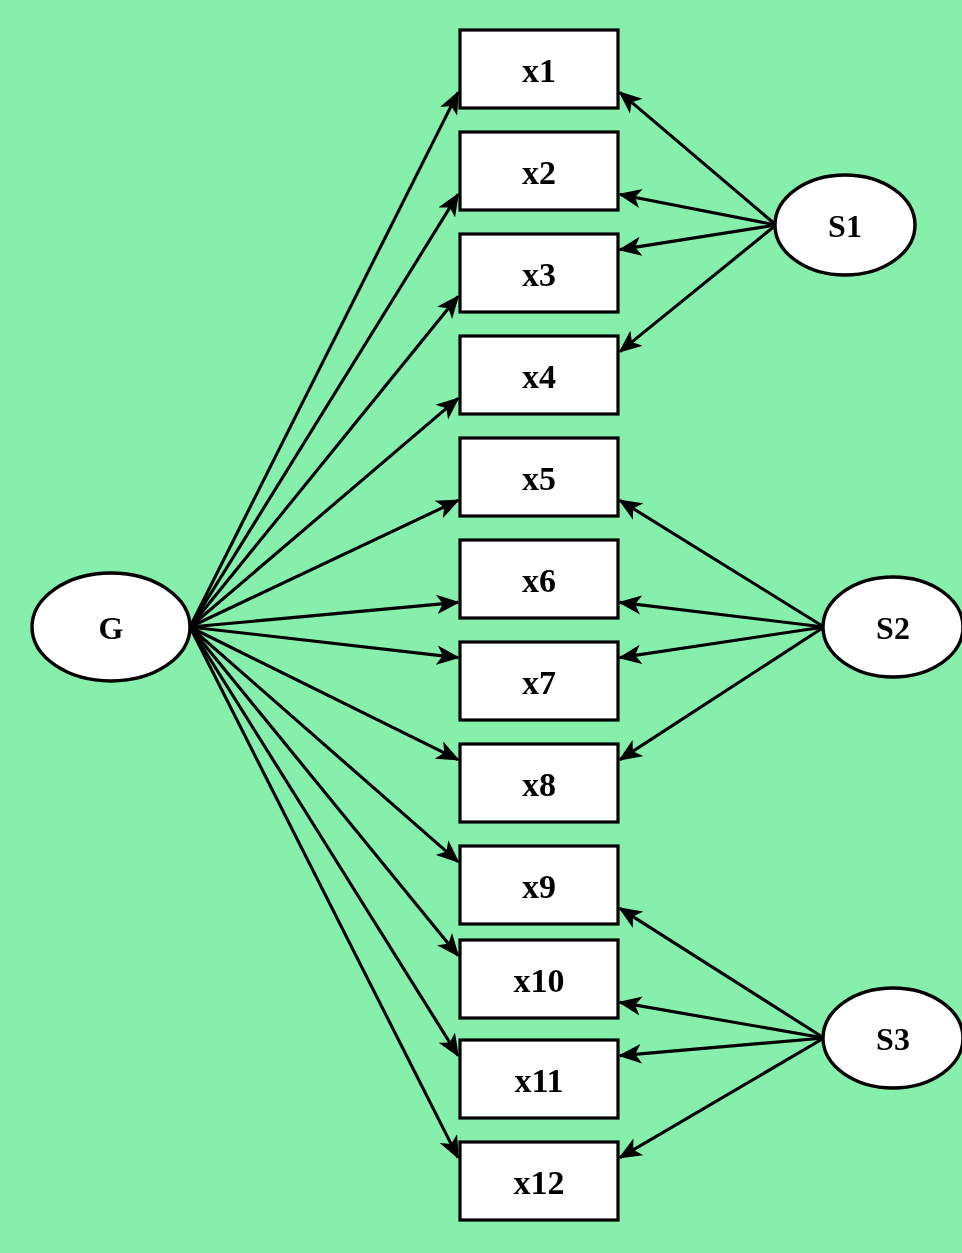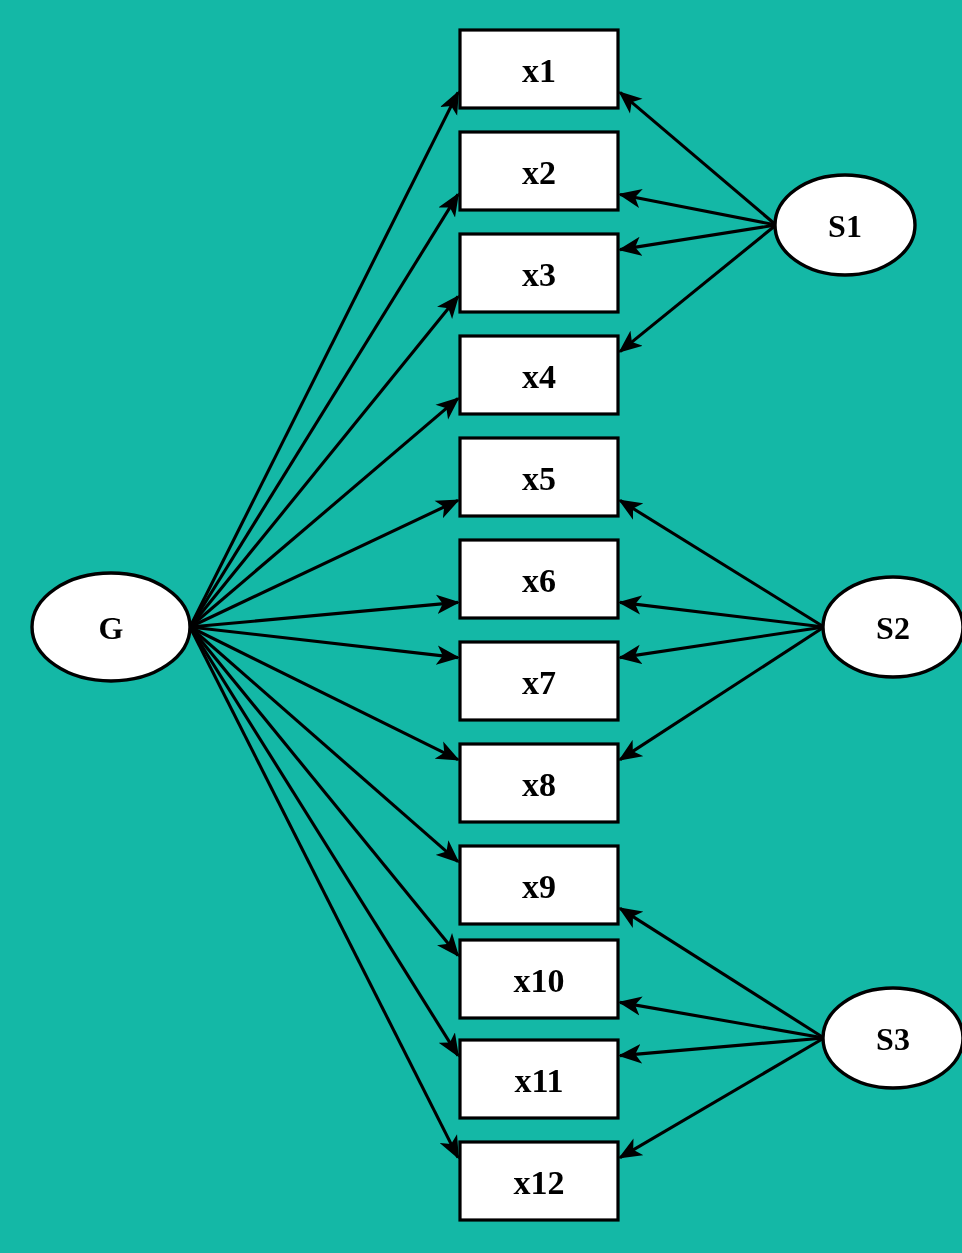--- a/index.html
+++ b/index.html
@@ -5,21 +5,21 @@
 <style>
   html, body {
     margin: 0;
     padding: 0;
     background: #ffffff;
   }
   #canvas {
     position: relative;
     width: 962px;
     height: 1253px;
-    background: #14b8a6;
+    background: #86efac;
     overflow: hidden;
     font-family: "Liberation Serif", "DejaVu Serif", serif;
   }
   #diagram-svg {
     position: absolute;
     top: 0;
     left: 0;
     width: 962px;
     height: 1253px;
   }

